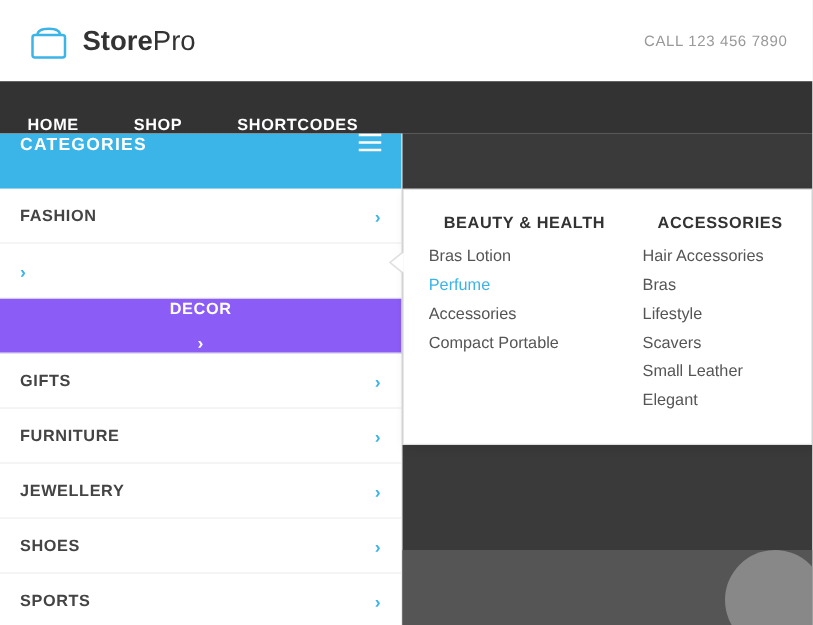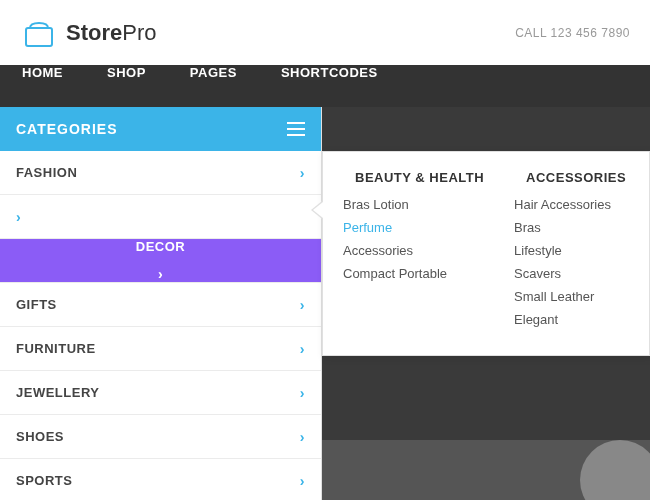--- a/index.html
+++ b/index.html
@@ -41,21 +41,21 @@
       font-size: 12px;
       color: #999;
       letter-spacing: 0.5px;
     }
 
     
     .navbar {
       background: #333;
       height: 42px;
       display: flex;
-      align-items: flex-start;
+      align-items: flex-end;
     }
     .nav-item {
       display: flex;
       align-items: center;
       padding: 0 22px;
       color: #fff;
       font-size: 13px;
       font-weight: 700;
       letter-spacing: 0.5px;
       cursor: pointer;
@@ -78,21 +78,21 @@
     }
     .sidebar-header {
       background: #3bb4e8;
       color: #fff;
       font-size: 14px;
       font-weight: 700;
       letter-spacing: 1px;
       padding: 0 16px;
       height: 44px;
       display: flex;
-      align-items: center;
+      align-items: flex-start;
       justify-content: space-between;
     }
     .hamburger-icon {
       display: flex;
       flex-direction: column;
       gap: 4px;
       cursor: pointer;
     }
     .hamburger-icon span {
       display: block;
@@ -226,21 +226,20 @@
     <span class="logo-text">
       <strong>Store</strong><span>Pro</span>
     </span>
   </div>
   <span class="phone-text">CALL 123 456 7890</span>
 </div>
 
 <nav class="navbar">
   <a class="nav-item">HOME</a>
   <a class="nav-item">SHOP</a>
-  <a class="nav-item">PAGES</a>
   <a class="nav-item">SHORTCODES</a>
 </nav>
 
 <div class="main">
 
   <div class="sidebar">
     <div class="sidebar-header">
       <span>CATEGORIES</span>
       <div class="hamburger-icon">
         <span></span>

